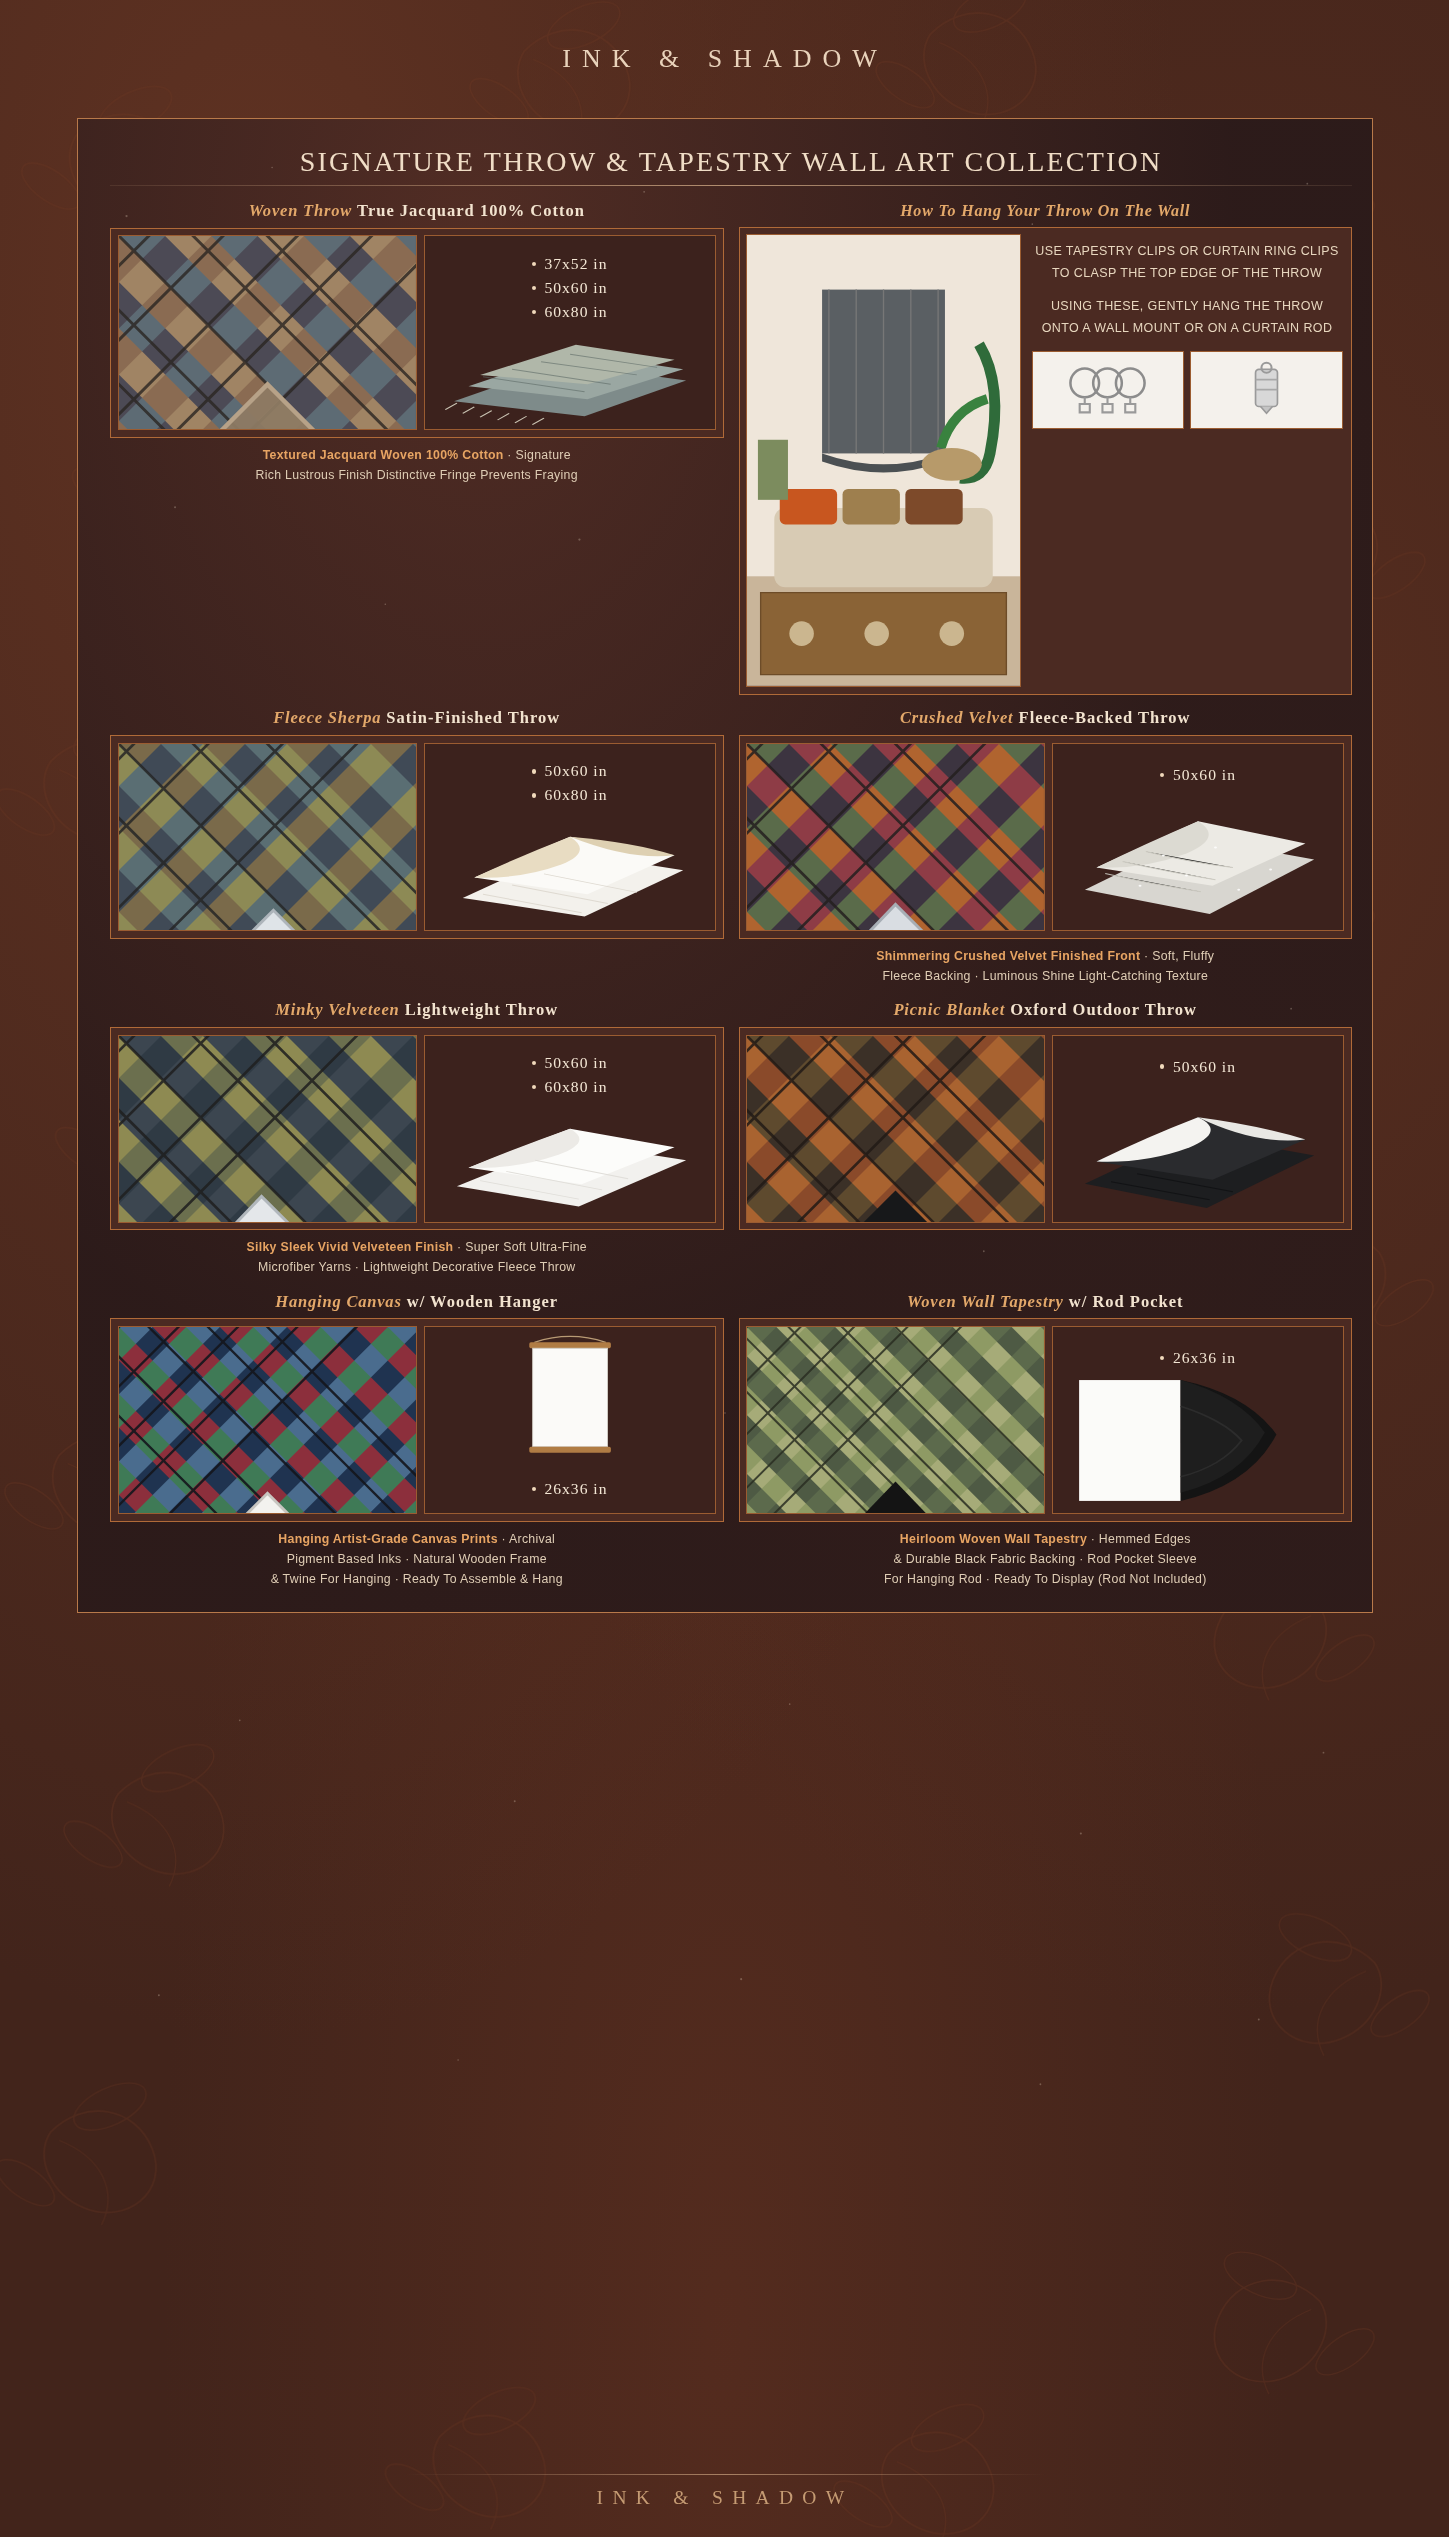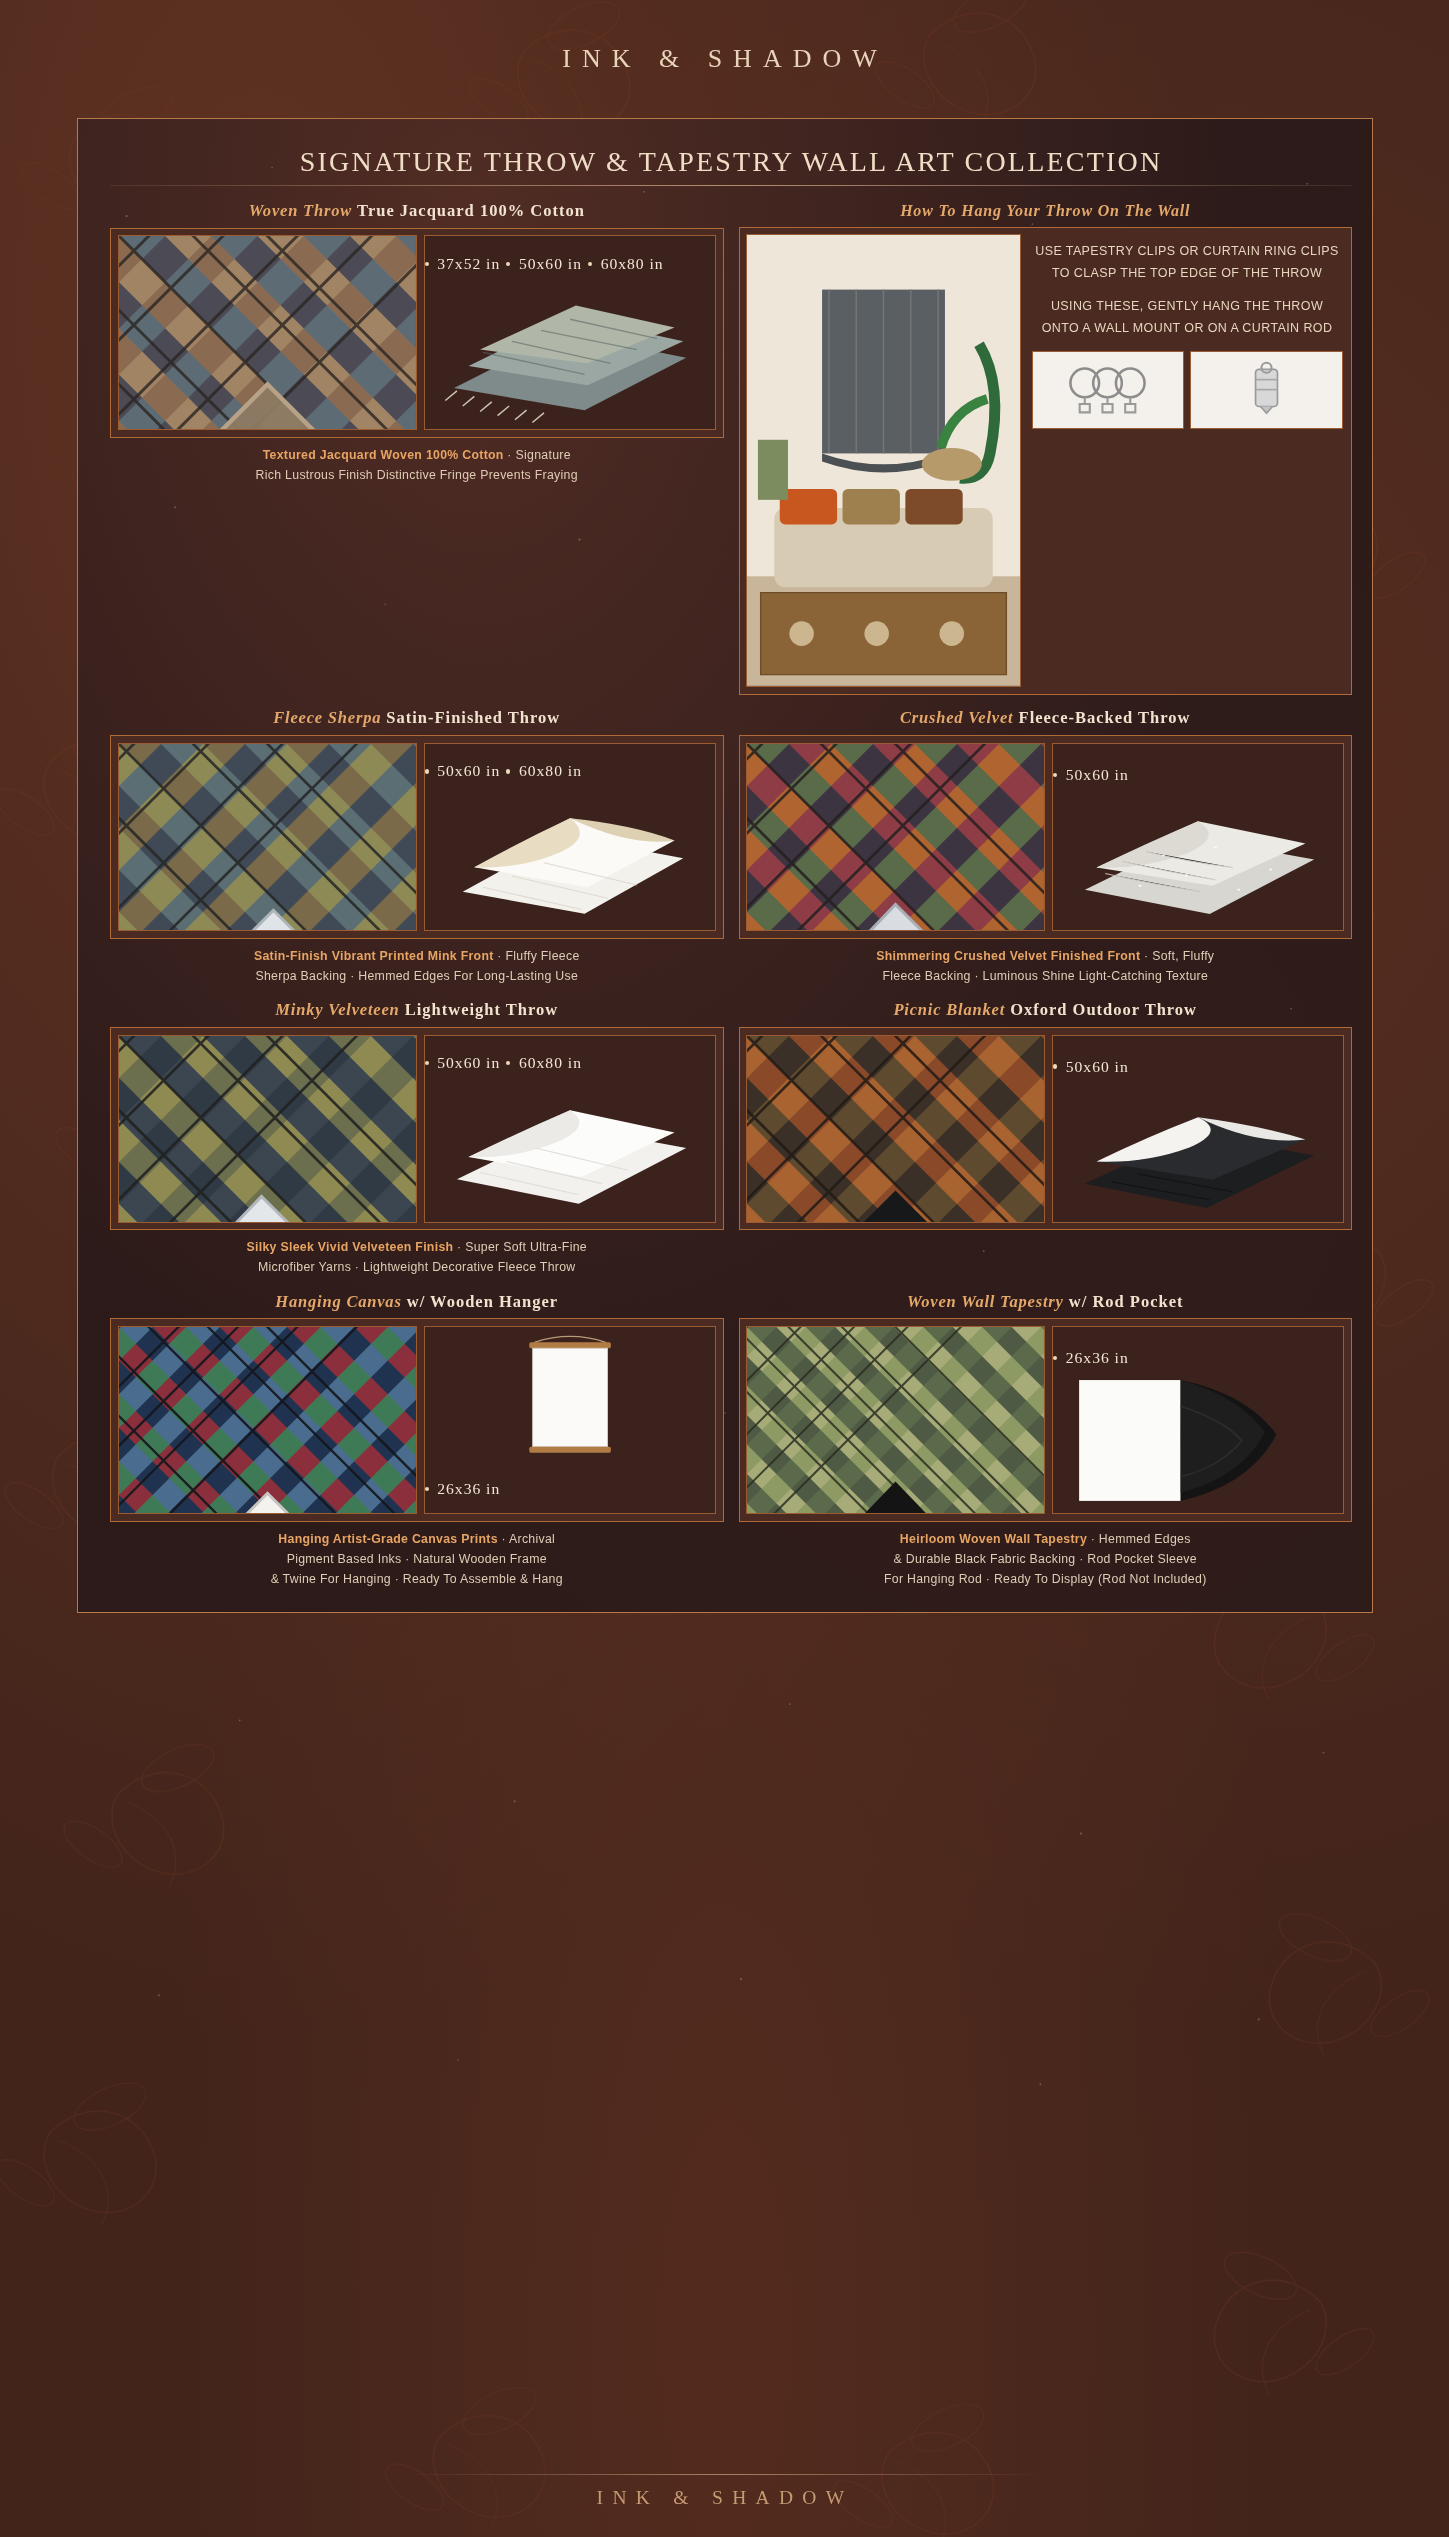--- a/index.html
+++ b/index.html
@@ -127,21 +127,21 @@
     border: 1.7px solid #9b5c31;
     background: #3c221d;
     overflow: hidden;
     position: relative;
   }
   .pane.left  { flex: 0 0 50%; }
   .pane.right { flex: 1 1 auto; display:flex; flex-direction:column; }
 
   .sizes {
     padding: 18.6px 0 5px 0;
-    display: flex; flex-direction: row; align-items: center; gap: 6px;
+    display: flex; flex-direction: column; align-items: center; gap: 6px;
   }
   .sizes.center-one { padding-top: 22px; }
   .size-row {
     font-family: "Liberation Serif", serif;
     font-size: 15.6px;
     color: #f3e6d4;
     letter-spacing: 1px;
     display: flex; align-items: center; gap: 8.5px;
   }
   .size-row .dot { width: 4.2px; height: 4.2px; border-radius: 50%; background: #f0d9bb; display:inline-block; }
@@ -453,24 +453,20 @@
               <path d="M26 96 L96 46 L178 66 L110 116 Z" fill="#f3f1ec"></path>
               <path d="M34 74 L100 30 L172 50 L112 92 Z" fill="#fbfaf7"></path>
               <path d="M34 74 q30 -22 66 -44 q16 16 -6 30 q-28 16 -60 14 Z" fill="#e8dcc2"></path>
               <path d="M100 30 q44 6 72 20 q-30 6 -72 -20 Z" fill="#ded0b2"></path>
               <g stroke="#ddd8cf" stroke-width="1" opacity=".9">
                   <path d="M40 92 L108 112 M60 82 L126 102 M82 70 L146 90"></path>
                 </g>
             </svg>
           </div>
         </div>
-        <div class="card-foot">
-          <div><span class="foot-strong">Satin-Finish Vibrant Printed Mink Front</span><span> · Fluffy Fleece</span></div>
-          <div><span>Sherpa Backing  · Hemmed Edges For Long-Lasting Use</span></div>
-        </div>
       </div>
 
       <div class="card">
         <div class="card-head">
           <span class="head-em">Crushed Velvet</span>
           <span class="head-main">Fleece-Backed Throw</span>
         </div>
         <div class="card-body">
           <div class="pane left" style="height:188px">
             <svg class="quilt" viewBox="0 0 100 100" preserveAspectRatio="none">

